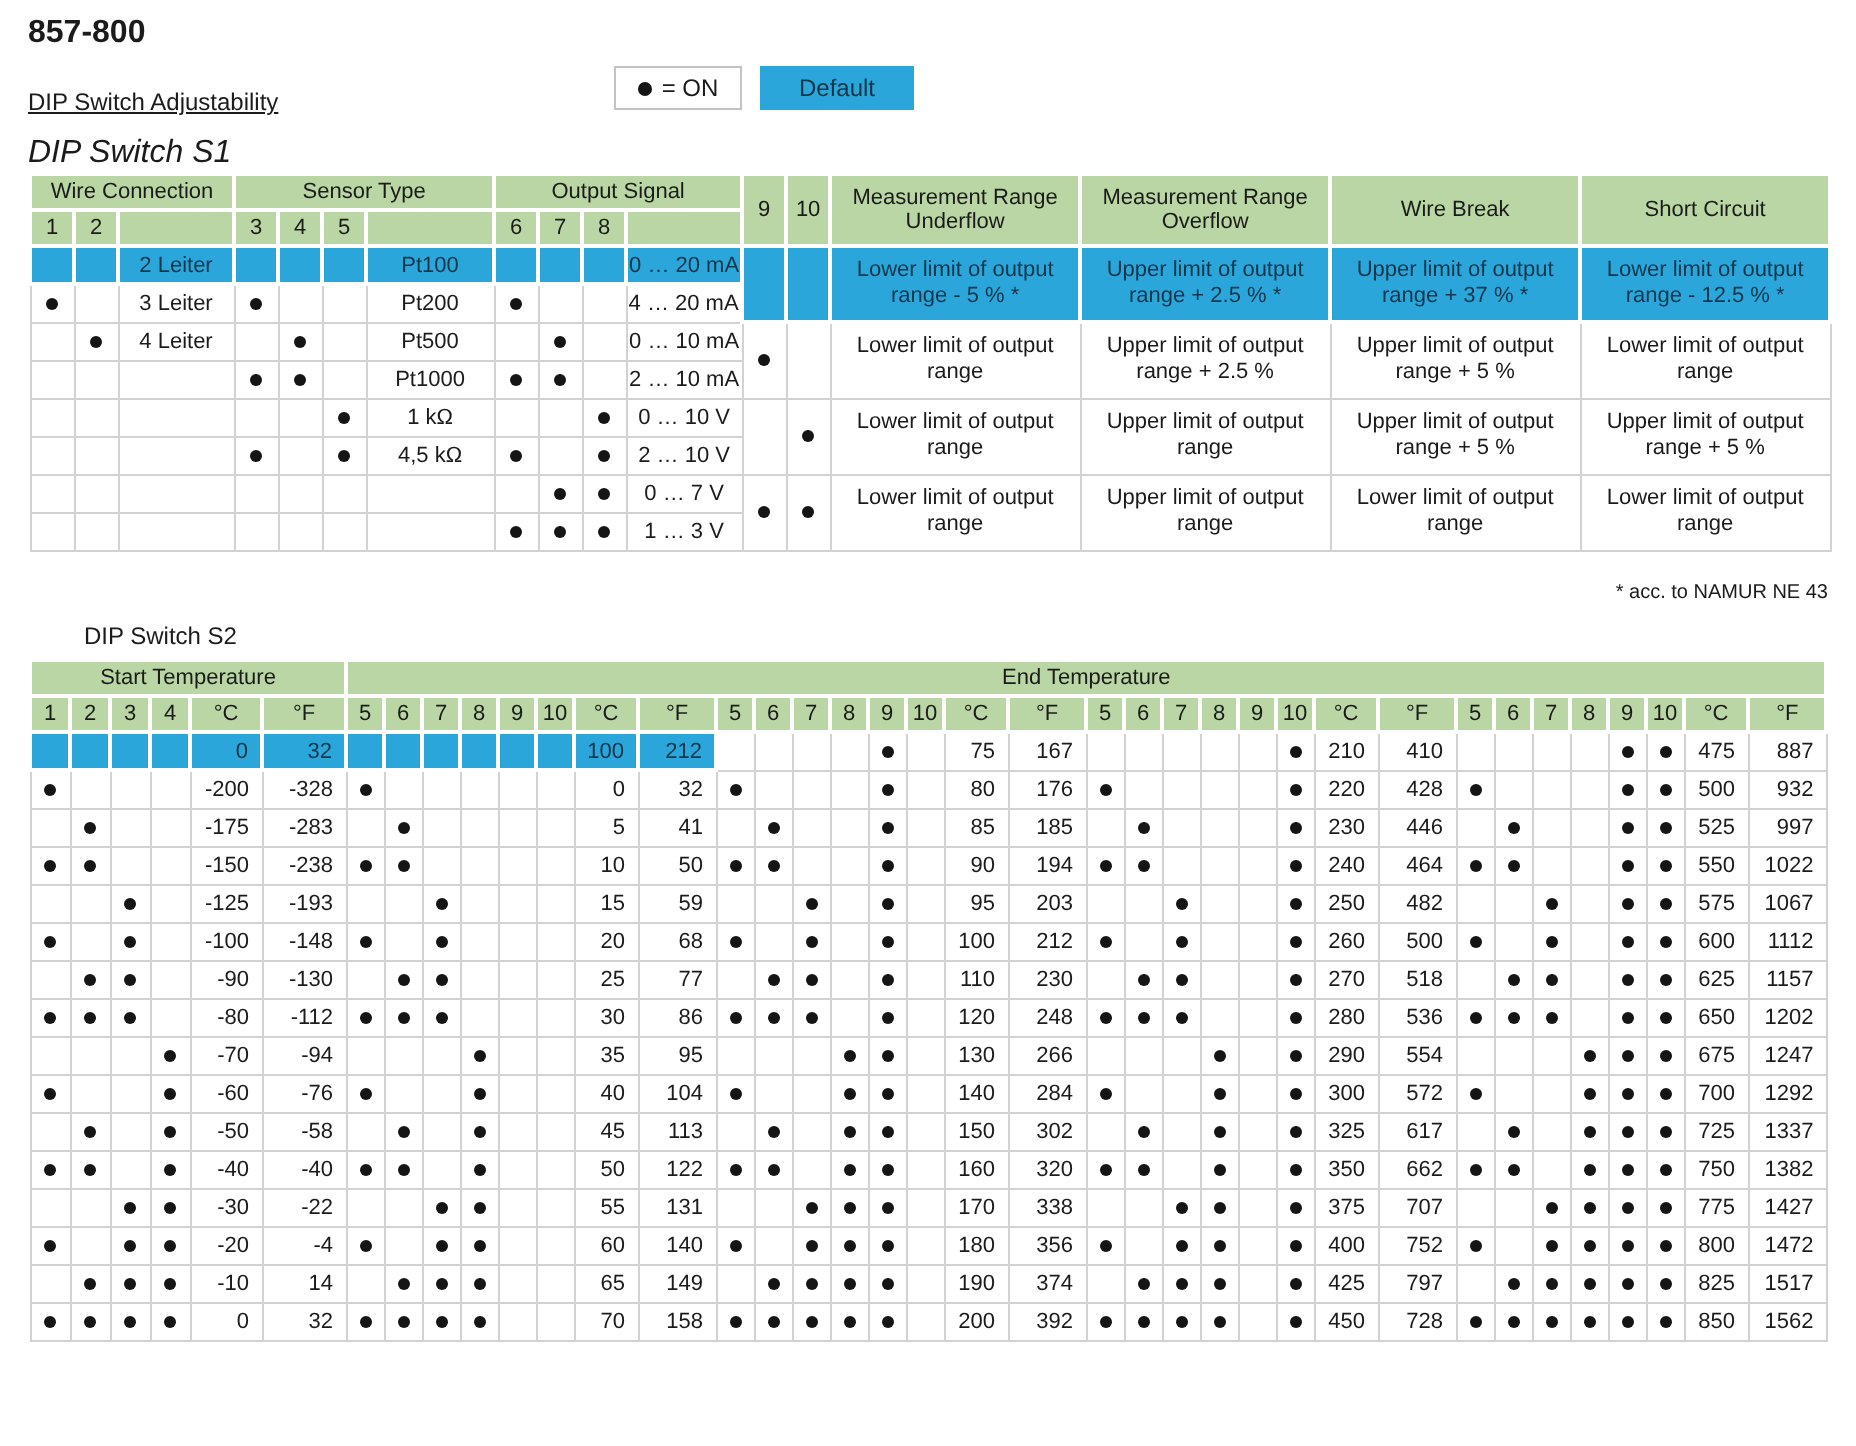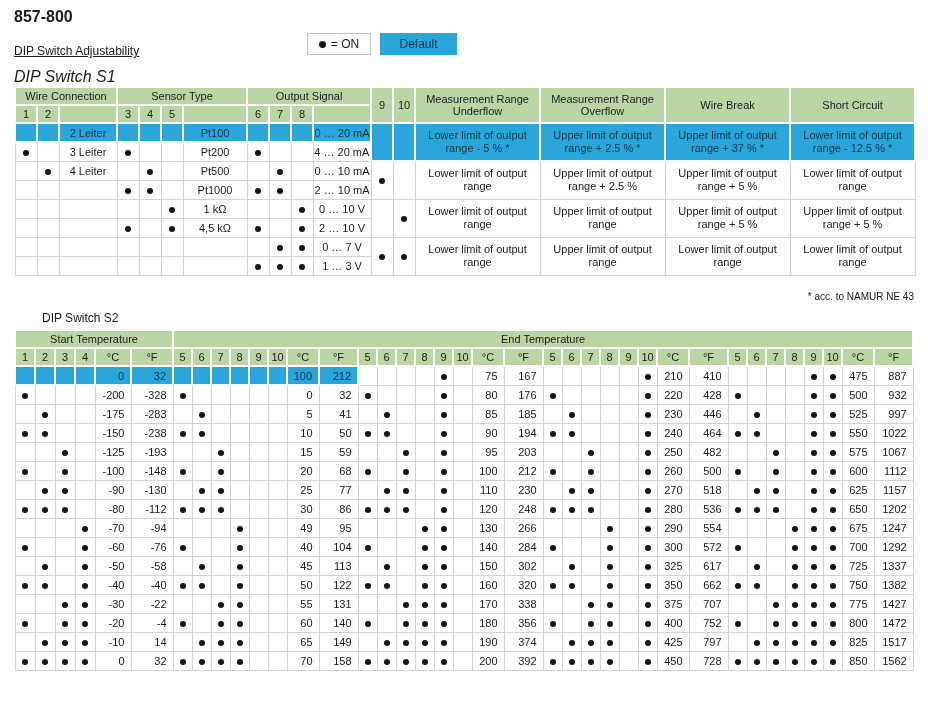--- a/index.html
+++ b/index.html
@@ -645,21 +645,21 @@
           <td class="sw"></td>
           <td class="sw"><span class="dot"></span></td>
           <td class="val">-70</td>
           <td class="val">-94</td>
           <td class="sw"></td>
           <td class="sw"></td>
           <td class="sw"></td>
           <td class="sw"><span class="dot"></span></td>
           <td class="sw"></td>
           <td class="sw"></td>
-          <td class="val">49</td>
+          <td class="val">35</td>
           <td class="val">95</td>
           <td class="sw"></td>
           <td class="sw"></td>
           <td class="sw"></td>
           <td class="sw"><span class="dot"></span></td>
           <td class="sw"><span class="dot"></span></td>
           <td class="sw"></td>
           <td class="val">130</td>
           <td class="val">266</td>
           <td class="sw"></td>

